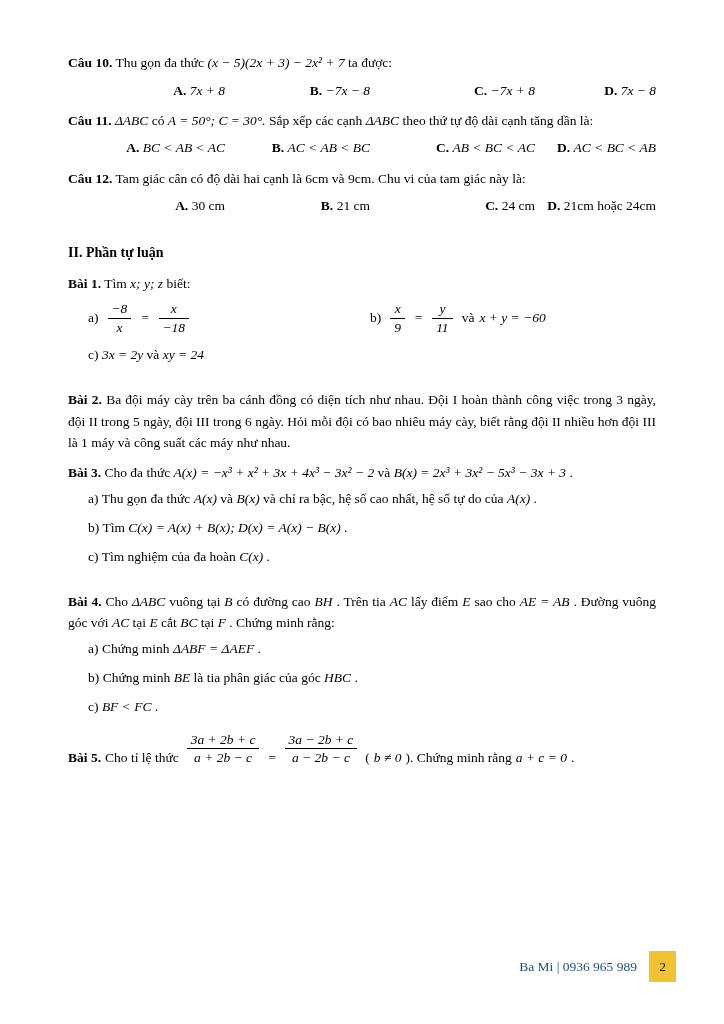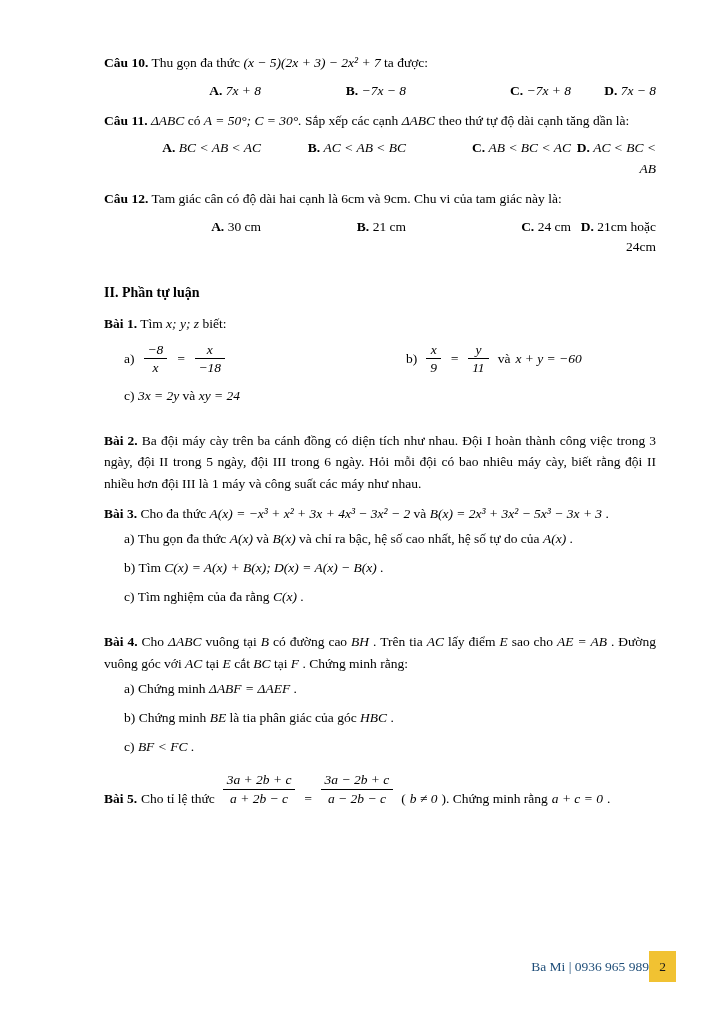--- a/index.html
+++ b/index.html
@@ -4,21 +4,21 @@
 <style>
   * { margin: 0; padding: 0; box-sizing: border-box; }
   html, body { width: 724px; height: 1024px; background: #ffffff; }
   body {
     font-family: "Liberation Serif", "DejaVu Serif", serif;
     font-size: 13.5px;
     color: #000;
     position: relative;
     overflow: hidden;
   }
-  .page { position: absolute; inset: 0; padding: 52px 68px 0 104px; }
+  .page { position: absolute; inset: 0; padding: 52px 68px 0 68px; }
   .line { line-height: 1.6; }
   .just { text-align: justify; margin-top: 20px; }
   b { font-weight: bold; }
   .math { font-style: italic; }
   .question { margin-bottom: 5px; }
   .opts {
     display: grid;
     grid-template-columns: 137px 145px 165px 1fr;
     padding-left: 20px;
     margin: 7px 0 9px 0;
@@ -30,21 +30,21 @@
   .sub { padding-left: 20px; line-height: 2.15; }
   .row2 { display: flex; align-items: center; padding-left: 20px; margin: 4px 0 2px 0; }
   .half { width: 282px; display: inline-flex; align-items: center; gap: 5px; }
   .half2 { display: inline-flex; align-items: center; gap: 5px; }
   .frac { display: inline-block; vertical-align: middle; text-align: center; margin: 2px 4px; }
   .frac > span { display: block; padding: 0 4px; line-height: 1.3; }
   .frac .den { border-top: 1px solid #000; }
   .b5line { display: flex; align-items: flex-end; flex-wrap: wrap; gap: 4px; margin-top: 8px; line-height: 1.6; }
   .footer {
     position: absolute; right: 48px; bottom: 42px;
-    display: flex; align-items: center; 
+    display: flex; align-items: center; gap: 12px;
     font-size: 13.5px;
   }
   .brand { color: var(--footer_text, #1F4E79); }
   .pagebox {
     min-width: 27px; height: 31px;
     background: var(--badge_bg, #F1C232);
     display: flex; align-items: center; justify-content: center;
     color: #1a1a1a; font-size: 13.5px;
   }
   .mb8 { margin-bottom: 8px; }
@@ -176,21 +176,21 @@
         <span>.</span>
       </p>
       <p class="sub">
         <span>b)</span>
         <span>Tìm</span>
         <span class="math">C(x) = A(x) + B(x);  D(x) = A(x) − B(x)</span>
         <span>.</span>
       </p>
       <p class="sub">
         <span>c)</span>
-        <span>Tìm nghiệm của đa rằng</span>
+        <span>Tìm nghiệm của đa hoàn</span>
         <span class="math">C(x)</span>
         <span>.</span>
       </p>
     </div>
 
     <div class="prob mb8">
       <p class="line just">
         <b>Bài 4.</b>
         <span>Cho</span>
         <span class="math">ΔABC</span>

